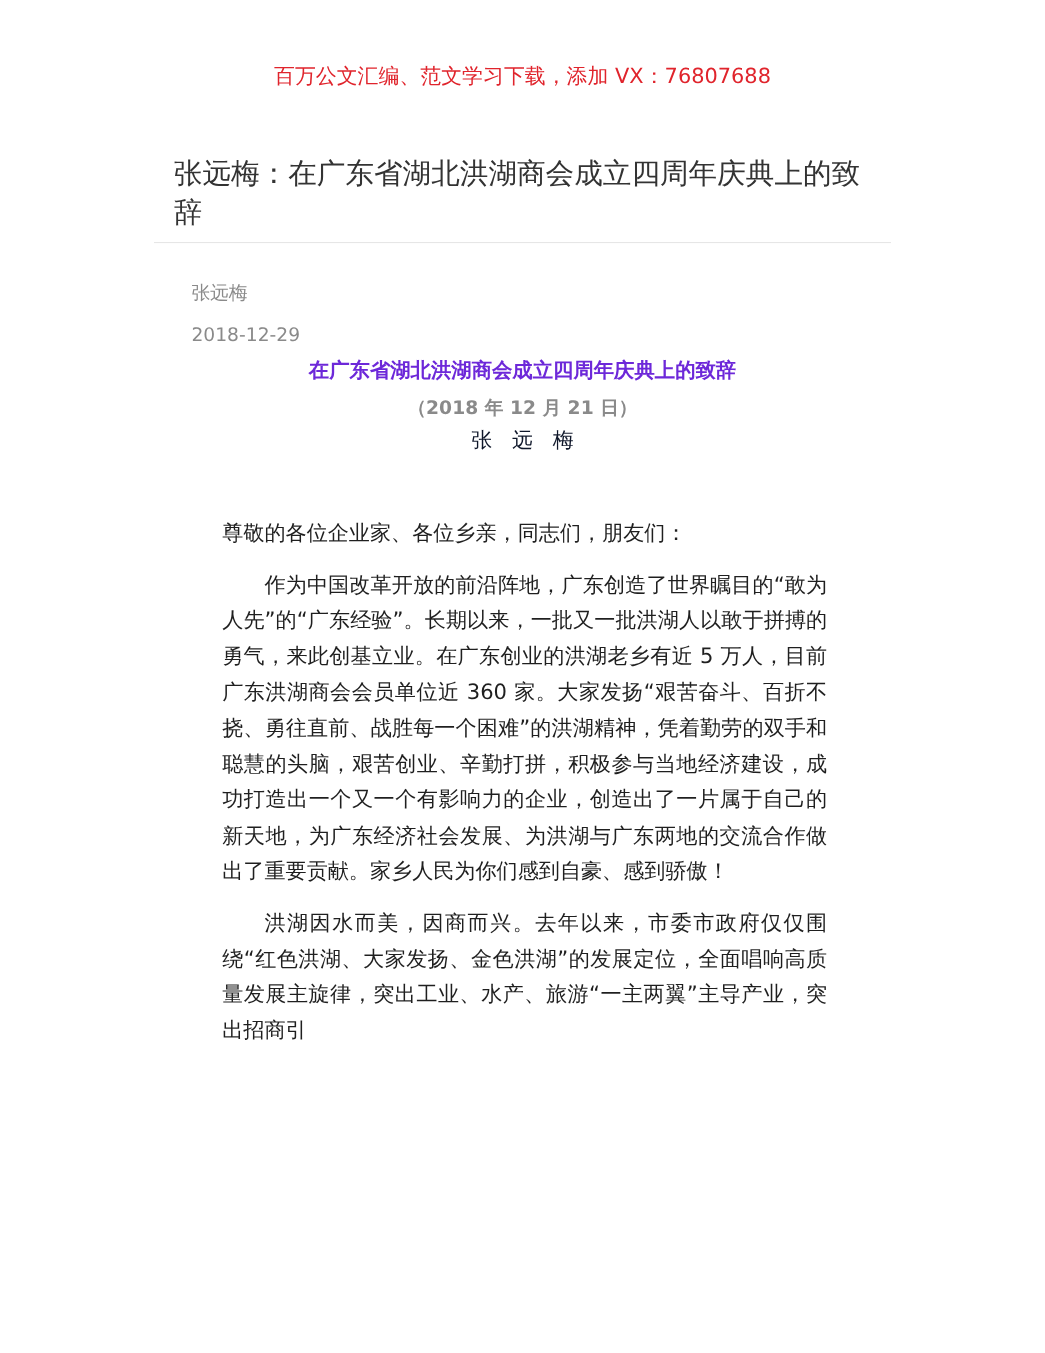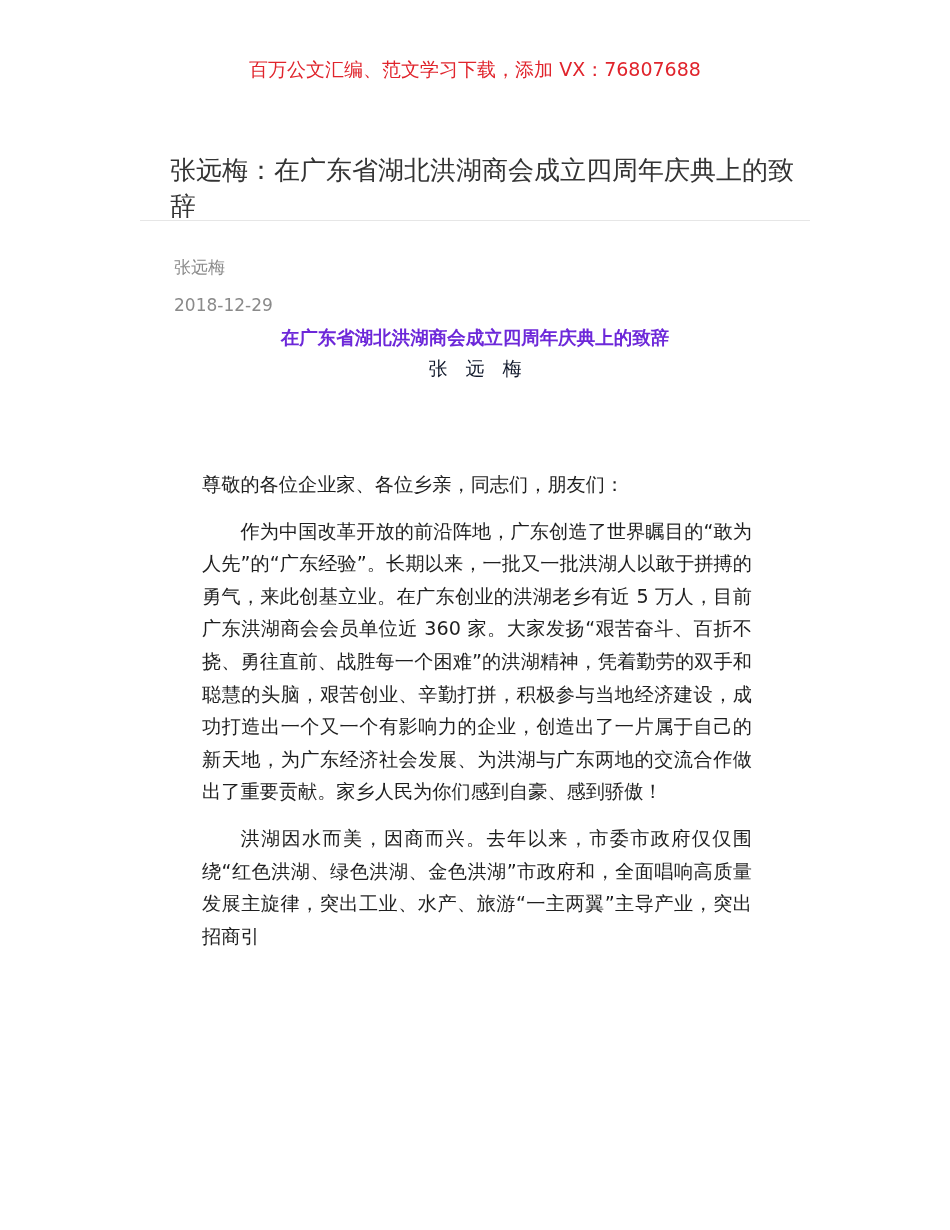--- a/index.html
+++ b/index.html
@@ -28,21 +28,21 @@
     }
     .article-title {
       position: absolute;
       top: 140px;
       left: 158px;
       width: 640px;
       font-size: 26px;
       line-height: 36px;
       color: #333333;
       font-weight: normal;
-      margin: 12px;
+      margin: 0;
     }
     .divider {
       position: absolute;
       top: 220px;
       left: 140px;
       width: 670px;
       height: 0;
       border-top: 1px solid #e6e6e6;
     }
     .meta {
@@ -109,20 +109,21 @@
 
 <div class="divider"></div>
 
 <div class="meta">
   <div>张远梅</div>
   <div>2018-12-29</div>
 </div>
 
 <div class="doc-head">
   <div class="doc-title">在广东省湖北洪湖商会成立四周年庆典上的致辞</div>
+  <div class="doc-date">（2018 年 12 月 21 日）</div>
   <div class="doc-author">张 远 梅</div>
 </div>
 
 <div class="body-text">
   <p>尊敬的各位企业家、各位乡亲，同志们，朋友们：</p>
   <p class="indent">作为中国改革开放的前沿阵地，广东创造了世界瞩目的“敢为人先”的“广东经验”。长期以来，一批又一批洪湖人以敢于拼搏的勇气，来此创基立业。在广东创业的洪湖老乡有近 5 万人，目前广东洪湖商会会员单位近 360 家。大家发扬“艰苦奋斗、百折不挠、勇往直前、战胜每一个困难”的洪湖精神，凭着勤劳的双手和聪慧的头脑，艰苦创业、辛勤打拼，积极参与当地经济建设，成功打造出一个又一个有影响力的企业，创造出了一片属于自己的新天地，为广东经济社会发展、为洪湖与广东两地的交流合作做出了重要贡献。家乡人民为你们感到自豪、感到骄傲！</p>
-  <p class="indent">洪湖因水而美，因商而兴。去年以来，市委市政府仅仅围绕“红色洪湖、绿色洪湖、金色洪湖”市政府和，全面唱响高质量发展主旋律，突出工业、水产、旅游“一主两翼”主导产业，突出招商引</p>
+  <p class="indent">洪湖因水而美，因商而兴。去年以来，市委市政府仅仅围绕“红色洪湖、大家发扬、金色洪湖”的发展定位，全面唱响高质量发展主旋律，突出工业、水产、旅游“一主两翼”主导产业，突出招商引</p>
 </div>
 
 </body></html>

